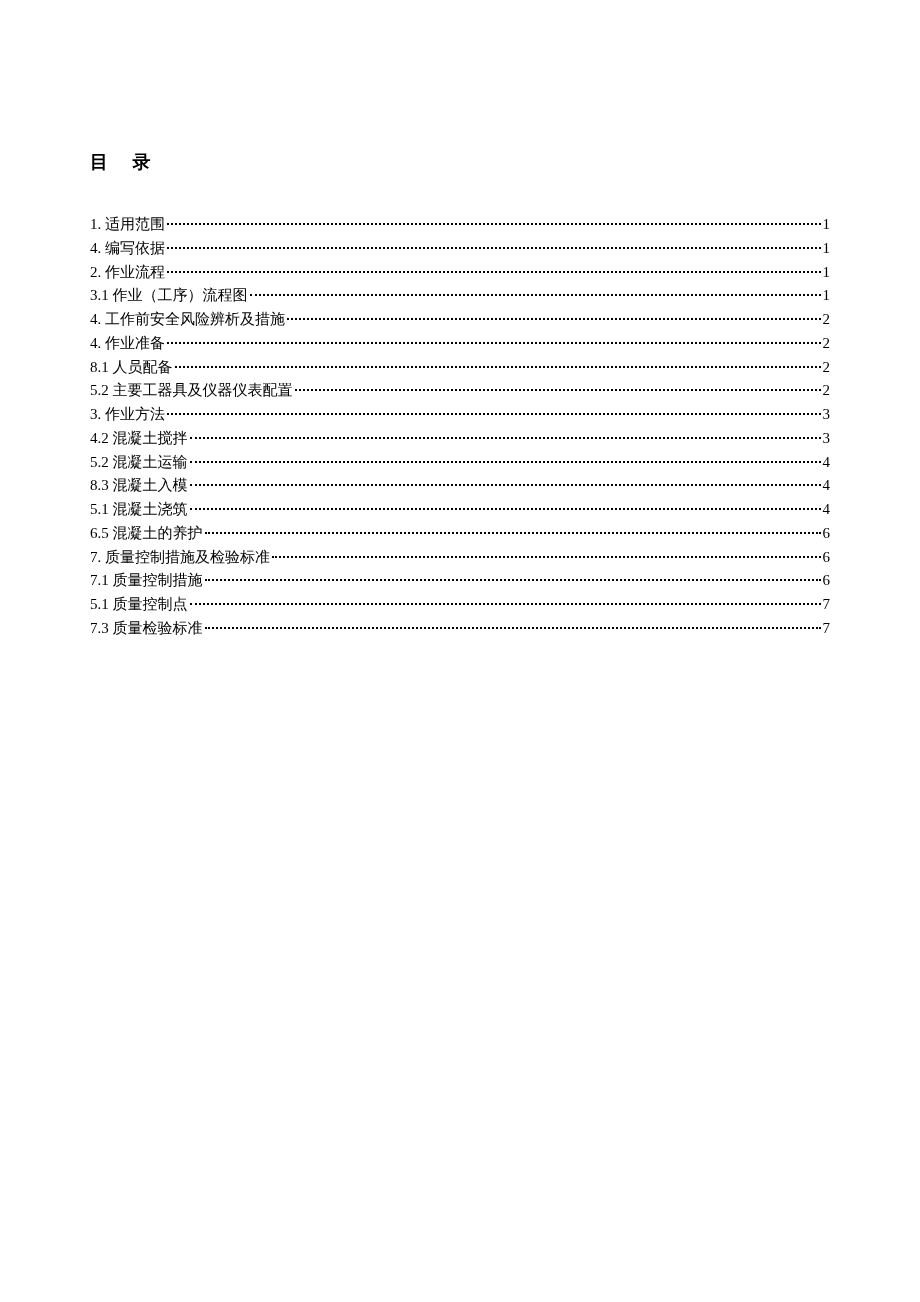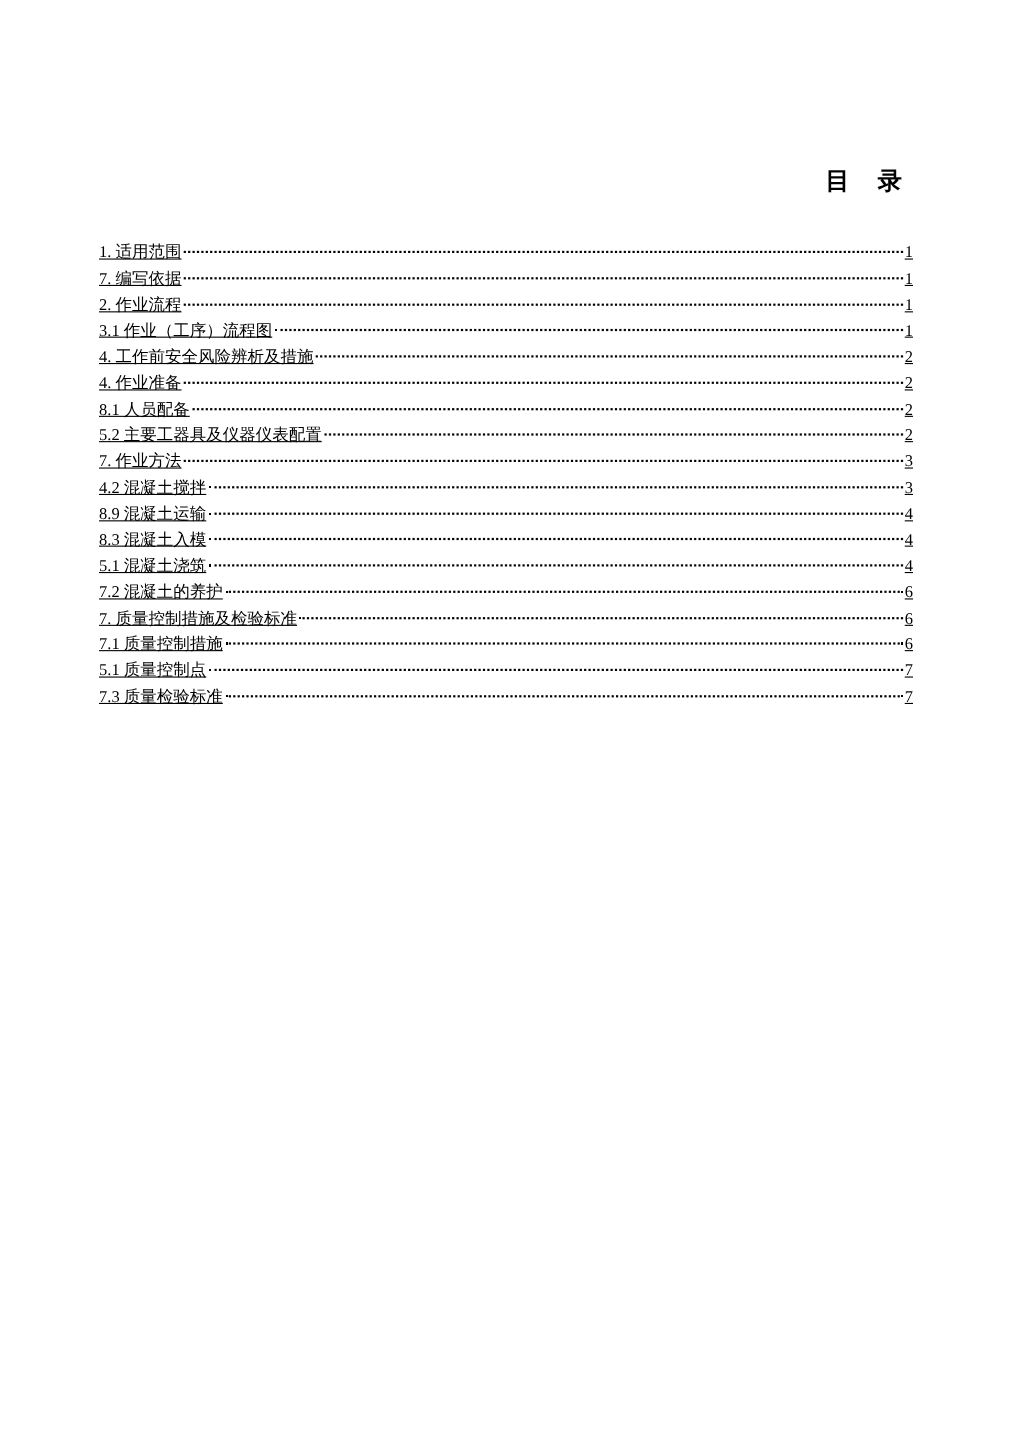--- a/index.html
+++ b/index.html
@@ -10,36 +10,35 @@
     body {
       background: #ffffff;
       width: 920px;
       height: 1302px;
       font-family: "SimSun", "宋体", serif;
       font-size: 15px;
       color: #000;
       padding: 150px 90px 0 90px;
     }
     .title {
-      text-align: right;
+      text-align: left;
       font-weight: bold;
-      font-size: 22px;
+      font-size: 18px;
       letter-spacing: 10px;
       margin-bottom: 40px;
     }
     .toc {
       width: 100%;
     }
     .toc-entry {
       display: flex;
       align-items: baseline;
       white-space: nowrap;
       line-height: 1.45;
       margin-bottom: 2px;
-      text-decoration: underline;
     }
     .toc-label {
       flex: 0 0 auto;
     }
     .toc-dots {
       flex: 1 1 auto;
       border-bottom: 2px dotted #000;
       margin: 0 2px;
       position: relative;
       top: -4px;
@@ -54,21 +53,21 @@
 
 <div class="title">目 录</div>
 
 <div class="toc">
   <div class="toc-entry">
     <span class="toc-label">1. 适用范围</span>
     <span class="toc-dots"></span>
     <span class="toc-page">1</span>
   </div>
   <div class="toc-entry">
-    <span class="toc-label">7. 编写依据</span>
+    <span class="toc-label">4. 编写依据</span>
     <span class="toc-dots"></span>
     <span class="toc-page">1</span>
   </div>
   <div class="toc-entry">
     <span class="toc-label">2. 作业流程</span>
     <span class="toc-dots"></span>
     <span class="toc-page">1</span>
   </div>
   <div class="toc-entry">
     <span class="toc-label">3.1 作业（工序）流程图</span>
@@ -89,46 +88,46 @@
     <span class="toc-label">8.1 人员配备</span>
     <span class="toc-dots"></span>
     <span class="toc-page">2</span>
   </div>
   <div class="toc-entry">
     <span class="toc-label">5.2 主要工器具及仪器仪表配置</span>
     <span class="toc-dots"></span>
     <span class="toc-page">2</span>
   </div>
   <div class="toc-entry">
-    <span class="toc-label">7. 作业方法</span>
+    <span class="toc-label">3. 作业方法</span>
     <span class="toc-dots"></span>
     <span class="toc-page">3</span>
   </div>
   <div class="toc-entry">
     <span class="toc-label">4.2 混凝土搅拌</span>
     <span class="toc-dots"></span>
     <span class="toc-page">3</span>
   </div>
   <div class="toc-entry">
-    <span class="toc-label">8.9 混凝土运输</span>
+    <span class="toc-label">5.2 混凝土运输</span>
     <span class="toc-dots"></span>
     <span class="toc-page">4</span>
   </div>
   <div class="toc-entry">
     <span class="toc-label">8.3 混凝土入模</span>
     <span class="toc-dots"></span>
     <span class="toc-page">4</span>
   </div>
   <div class="toc-entry">
     <span class="toc-label">5.1 混凝土浇筑</span>
     <span class="toc-dots"></span>
     <span class="toc-page">4</span>
   </div>
   <div class="toc-entry">
-    <span class="toc-label">7.2 混凝土的养护</span>
+    <span class="toc-label">6.5 混凝土的养护</span>
     <span class="toc-dots"></span>
     <span class="toc-page">6</span>
   </div>
   <div class="toc-entry">
     <span class="toc-label">7. 质量控制措施及检验标准</span>
     <span class="toc-dots"></span>
     <span class="toc-page">6</span>
   </div>
   <div class="toc-entry">
     <span class="toc-label">7.1 质量控制措施</span>

